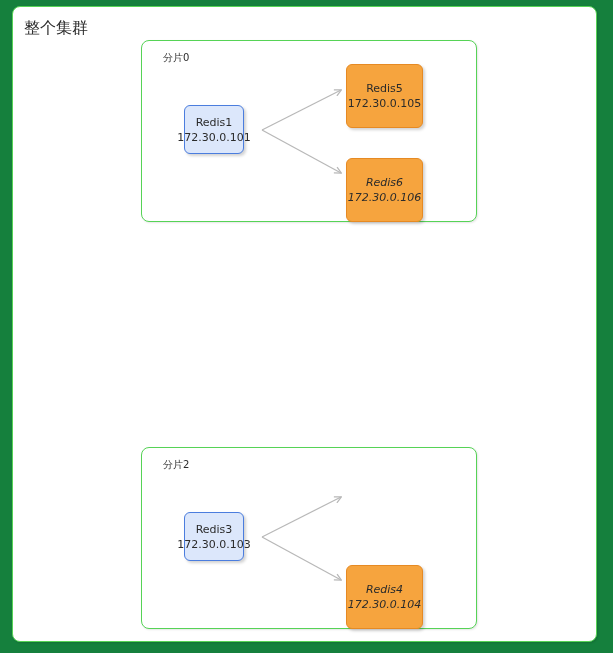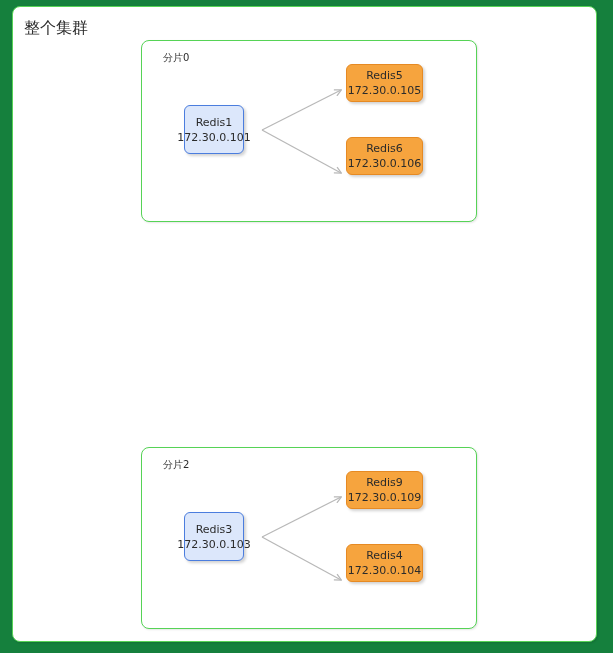--- a/index.html
+++ b/index.html
@@ -71,26 +71,26 @@
   }
   .node .node-name, .node .node-ip { white-space: nowrap; }
   .master {
     left: 42px; top: 64px;
     width: 60px; height: 49px;
     background: var(--master-fill);
     border: 1.5px solid var(--master-border);
   }
   .replica {
     left: 204px;
-    width: 77px; height: 38px;
+    width: 77px; height: 64px;
     background: var(--replica-fill);
     border: 1.5px solid var(--replica-border);
   }
   .replica-top { top: 23px; }
-  .replica-bottom { top: 96px; }
+  .replica-bottom { top: 117px; font-style: italic; }
   svg.arrows {
     position: absolute;
     left: 0; top: 0;
     width: 333px; height: 179px;
     overflow: visible;
     pointer-events: none;
   }
   svg.arrows line { stroke: var(--arrow); stroke-width: 1.2; }
   svg.arrows .arrow-head { stroke: var(--arrow); fill: none; stroke-width: 1.5; }
 </style>
@@ -130,24 +130,20 @@
     <div class="shard shard-2">
       <div class="shard-label">分片2</div>
       <svg class="arrows" viewBox="0 0 333 179">
         <line x1="120" y1="89" x2="199" y2="49" marker-end="url(#arrowhead)"></line>
         <line x1="120" y1="89" x2="199" y2="132" marker-end="url(#arrowhead)"></line>
       </svg>
       <div class="node master">
         <div class="node-name">Redis3</div>
         <div class="node-ip">172.30.0.103</div>
       </div>
-      <div class="node replica replica-top">
-        <div class="node-name">Redis9</div>
-        <div class="node-ip">172.30.0.109</div>
-      </div>
       <div class="node replica replica-bottom">
         <div class="node-name">Redis4</div>
         <div class="node-ip">172.30.0.104</div>
       </div>
     </div>
 
   </div>
 </div>
 
 </body></html>

